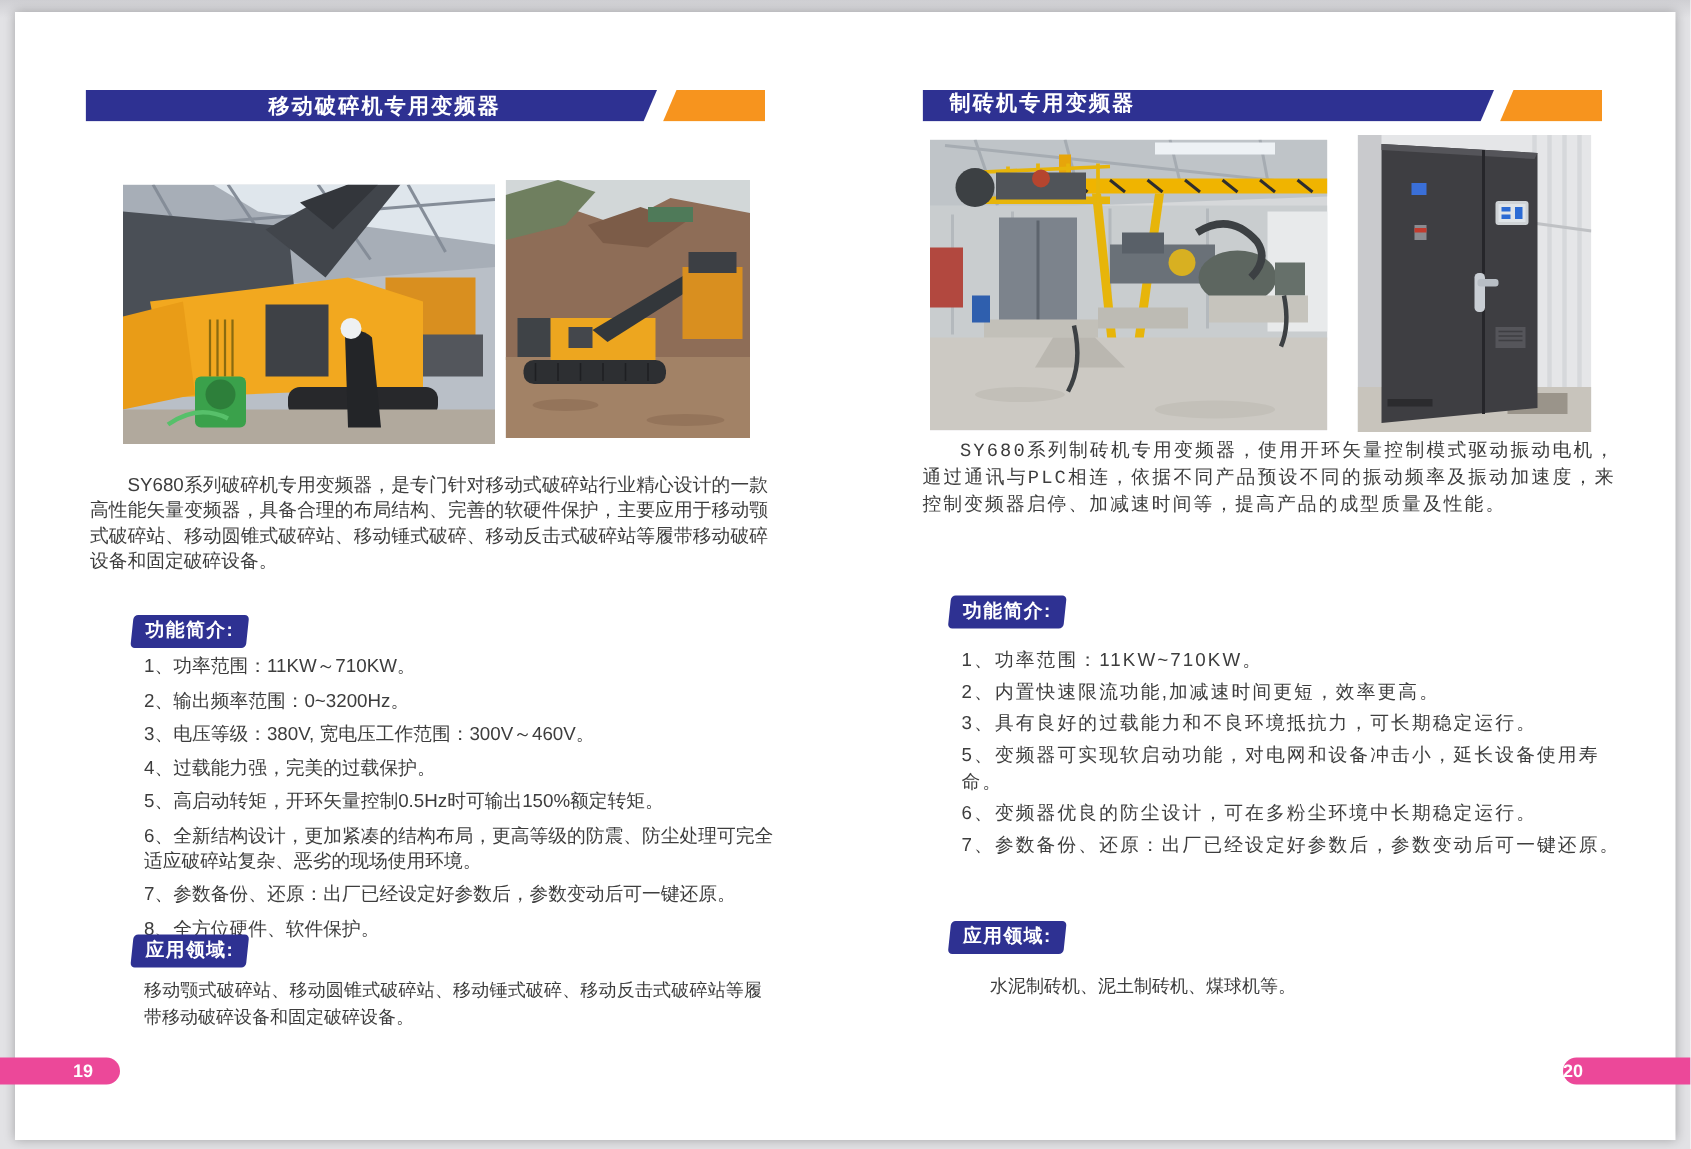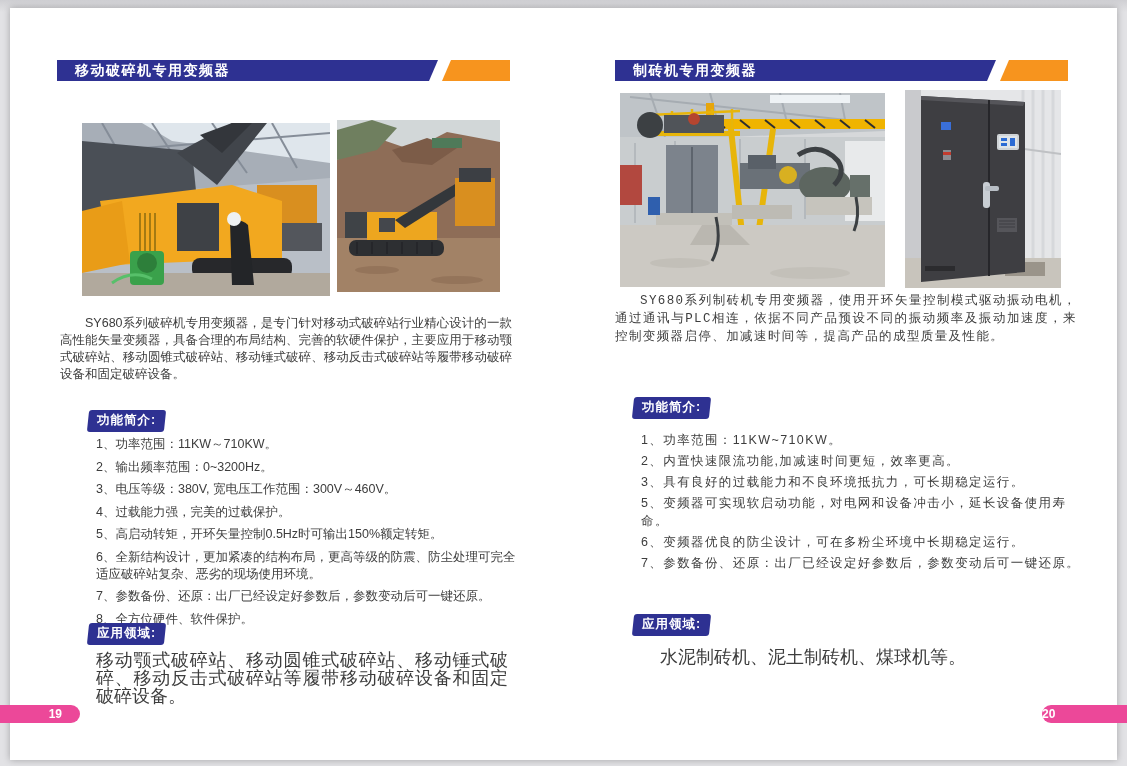--- a/index.html
+++ b/index.html
@@ -19,42 +19,42 @@
   .title-bar .blue {
     position:absolute; left:0; top:0; height:100%; width:381px; background:#2e3192;
     clip-path:polygon(0 0,100% 0,calc(100% - 9px) 100%,0 100%);
     color:#fff; font-size:14px; font-weight:bold; line-height:21px;
     padding-left:18px; letter-spacing:1.5px;
   }
   .title-bar .orange {
     position:absolute; left:385px; top:0; height:100%; width:68px; background:#f7941e;
     clip-path:polygon(9px 0,100% 0,100% 100%,0 100%);
   }
-  .tb-left { left:47px; top:52px; }
-  .tb-right { left:605px; top:52px; }
+  .tb-left { left:47px; top:52px;text-align:center; }
+  .tb-right { left:605px; top:52px;font-family:Liberation Mono, monospace; }
   
   .photo { position:absolute; overflow:hidden; }
   .photo svg { display:block; width:100%; height:100%; }
   
   .intro {
     position:absolute; font-size:12.5px; line-height:17px; color:#3d3d3d;
     text-align:justify; text-indent:2em;
   }
   .intro.sp { letter-spacing:1.4px; line-height:18px;font-family:Liberation Mono, monospace; }
   .badge {
     position:absolute; display:inline-block; background:#2e3192; color:#fff;
     font-size:12.5px; font-weight:bold; padding:2px 9px 3px 9px;
     border-radius:3px; transform:skewX(-6deg); letter-spacing:1px;
   }
   .badge span { display:inline-block; transform:skewX(6deg); }
   .feat-list { position:absolute; font-size:12.5px; color:#3d3d3d; }
   .feat-list div { line-height:17px; margin-bottom:5.5px; }
   .feat-list.sp div { letter-spacing:1.4px; line-height:18px; margin-bottom:3px; }
   .apps {
-    position:absolute; font-size:18px; line-height:18px; color:#3d3d3d; text-align:justify;
+    position:absolute; font-size:12px; line-height:18px; color:#3d3d3d; text-align:justify;
   }
   
   .pagenum {
     position:absolute; top:697px; height:18px; background:#ec4899; color:#fff;
     font-size:12px; font-weight:bold; line-height:18px;
   }
   .pagenum.left { left:-10px; width:80px; border-radius:0 9px 9px 0; text-align:right; padding-right:18px; }
   .pagenum.right { right:-10px; width:85px; border-radius:9px 0 0 9px; text-align:left; }
 </style>
 </head>

